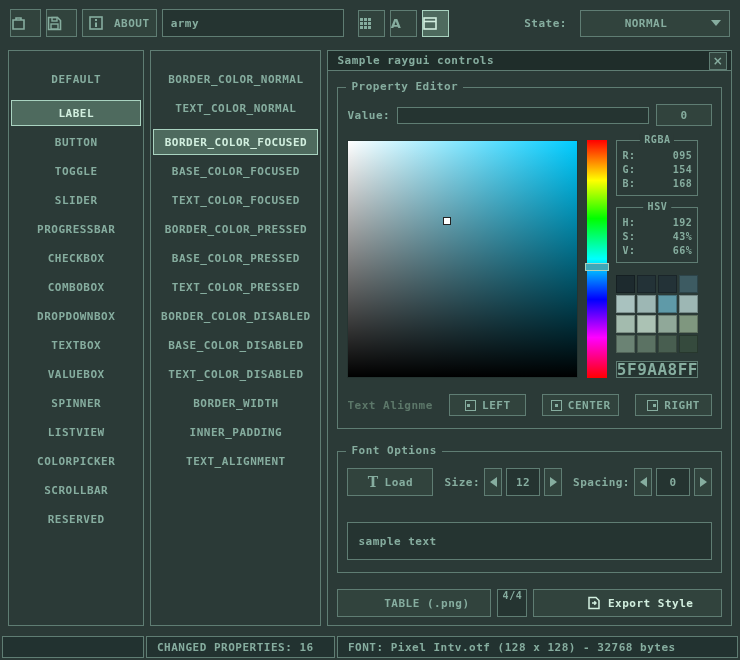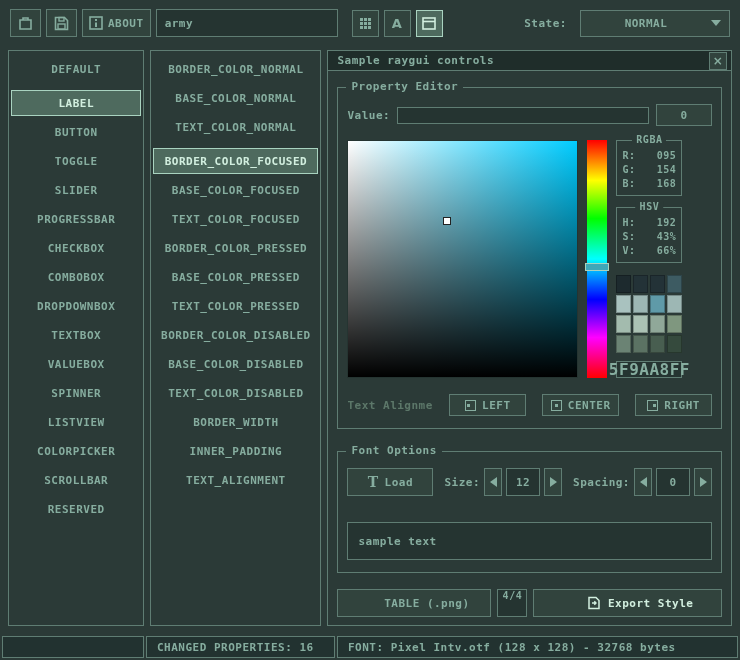--- a/index.html
+++ b/index.html
@@ -22,21 +22,21 @@
     font-family:"DejaVu Sans Mono", monospace;
     font-weight:bold;
     color:var(--text);
     font-size:11px;
     letter-spacing:0.5px;
   }
   
   .toolbar{height:46px;display:flex;align-items:center;padding:9px 10px;gap:5px;}
   .tb-btn{
     height:28px;border:1px solid var(--border);background:var(--btn-bg);
-    display:flex;align-items:center;justify-content:center;gap:5px;
+    display:flex;align-items:center;justify-content:flex-start;gap:11px;
     color:var(--text);cursor:pointer;padding:0 6px;
   }
   .tb-btn.icon-only{width:31px;padding:0;}
   .tb-btn.small{width:27px;height:27px;padding:0;}
   .tb-btn.active{background:var(--sel-bg);border-color:var(--border-bright);color:var(--text-bright);}
   .tb-input{
     width:182px;height:28px;border:1px solid var(--border);background:var(--input-bg);
     color:var(--text);font:inherit;padding:0 8px;letter-spacing:0.5px;outline:none;
   }
   .tb-group{display:flex;gap:5px;margin-left:9px;}
@@ -46,21 +46,21 @@
     width:150px;height:27px;border:1px solid var(--border);background:var(--btn-bg);
     display:flex;align-items:center;cursor:pointer;position:relative;
   }
   .dropdown .dd-text{flex:1;text-align:center;color:var(--text);}
   .tri-down{width:0;height:0;border-left:5px solid transparent;border-right:5px solid transparent;border-top:6px solid var(--text);margin-right:8px;}
   .tri-left{width:0;height:0;border-top:5px solid transparent;border-bottom:5px solid transparent;border-right:7px solid var(--text);}
   .tri-right{width:0;height:0;border-top:5px solid transparent;border-bottom:5px solid transparent;border-left:7px solid var(--text);}
   svg{display:block;}
   
   .main{height:588px;display:flex;padding:4px 8px 8px;gap:6px;}
-  .panel{border:1px solid var(--border);height:100%;padding-top:2px;}
+  .panel{border:1px solid var(--border);height:100%;padding-top:12px;}
   .panel.controls{width:142px;}
   .panel.props{width:178px;}
   .list-item{
     height:26px;margin:3px 2px;display:flex;align-items:center;justify-content:center;
     color:var(--text);cursor:pointer;border:1px solid transparent;
   }
   .list-item.selected{background:var(--sel-bg);border-color:var(--border-bright);color:var(--text-bright);margin-top:8px;}
   
   .window{flex:1;border:1px solid var(--border);display:flex;flex-direction:column;background:var(--bg);}
   .win-titlebar{
@@ -83,21 +83,21 @@
     color:var(--text);font:inherit;padding:0 6px;outline:none;min-width:0;
   }
   .zero-btn{width:56px;height:22px;border:1px solid var(--border);background:var(--btn-bg);
     display:flex;align-items:center;justify-content:center;color:var(--text);cursor:pointer;}
   .picker-row{display:flex;gap:9px;margin-top:14px;height:238px;}
   .grad{width:231px;height:238px;position:relative;cursor:crosshair;border:1px solid var(--input-bg);}
   .grad-cursor{position:absolute;width:8px;height:8px;background:#fff;border:1px solid #222;}
   .huebar{width:20px;height:238px;position:relative;cursor:pointer;
     background:linear-gradient(to bottom,#f00 0%,#ff0 17%,#0f0 33%,#0ff 50%,#00f 67%,#f0f 83%,#f00 100%);}
   .hue-handle{position:absolute;left:-2px;right:-2px;height:8px;background:#3fa7b8;border:1px solid var(--border-bright);}
-  .picker-side{width:66px;display:flex;flex-direction:column;}
+  .picker-side{width:82px;display:flex;flex-direction:column;}
   .mini-group{border:1px solid var(--border);position:relative;padding:8px 5px 4px;font-size:10px;}
   .mini-title{position:absolute;top:-7px;left:50%;transform:translateX(-50%);background:var(--bg);padding:0 4px;font-size:10px;color:var(--text);}
   .mini-row{display:flex;justify-content:space-between;line-height:14px;color:var(--text);}
   .swatches{margin-top:12px;display:grid;grid-template-columns:repeat(4,1fr);gap:2px;height:84px;}
   .swatch{border:1px solid rgba(0,0,0,0.25);cursor:pointer;}
   .hexbox{margin-top:8px;height:17px;border:1px solid var(--border);background:var(--input-bg);
     display:flex;align-items:center;justify-content:center;font-size:16px;color:var(--text);}
   .align-row{display:flex;align-items:center;gap:16px;margin-top:16px;}
   .align-label{width:86px;overflow:hidden;white-space:nowrap;color:var(--dim);}
   .align-btn{flex:1;height:22px;border:1px solid var(--border);background:var(--btn-bg);
@@ -221,21 +221,20 @@
       <div class="list-item">VALUEBOX</div>
       <div class="list-item">SPINNER</div>
       <div class="list-item">LISTVIEW</div>
       <div class="list-item">COLORPICKER</div>
       <div class="list-item">SCROLLBAR</div>
       <div class="list-item">RESERVED</div>
     </div>
 
   <div class="panel props">
       <div class="list-item">BORDER_COLOR_NORMAL</div>
-      <div class="list-item">BASE_COLOR_NORMAL</div>
       <div class="list-item">TEXT_COLOR_NORMAL</div>
       <div class="list-item selected">BORDER_COLOR_FOCUSED</div>
       <div class="list-item">BASE_COLOR_FOCUSED</div>
       <div class="list-item">TEXT_COLOR_FOCUSED</div>
       <div class="list-item">BORDER_COLOR_PRESSED</div>
       <div class="list-item">BASE_COLOR_PRESSED</div>
       <div class="list-item">TEXT_COLOR_PRESSED</div>
       <div class="list-item">BORDER_COLOR_DISABLED</div>
       <div class="list-item">BASE_COLOR_DISABLED</div>
       <div class="list-item">TEXT_COLOR_DISABLED</div>

